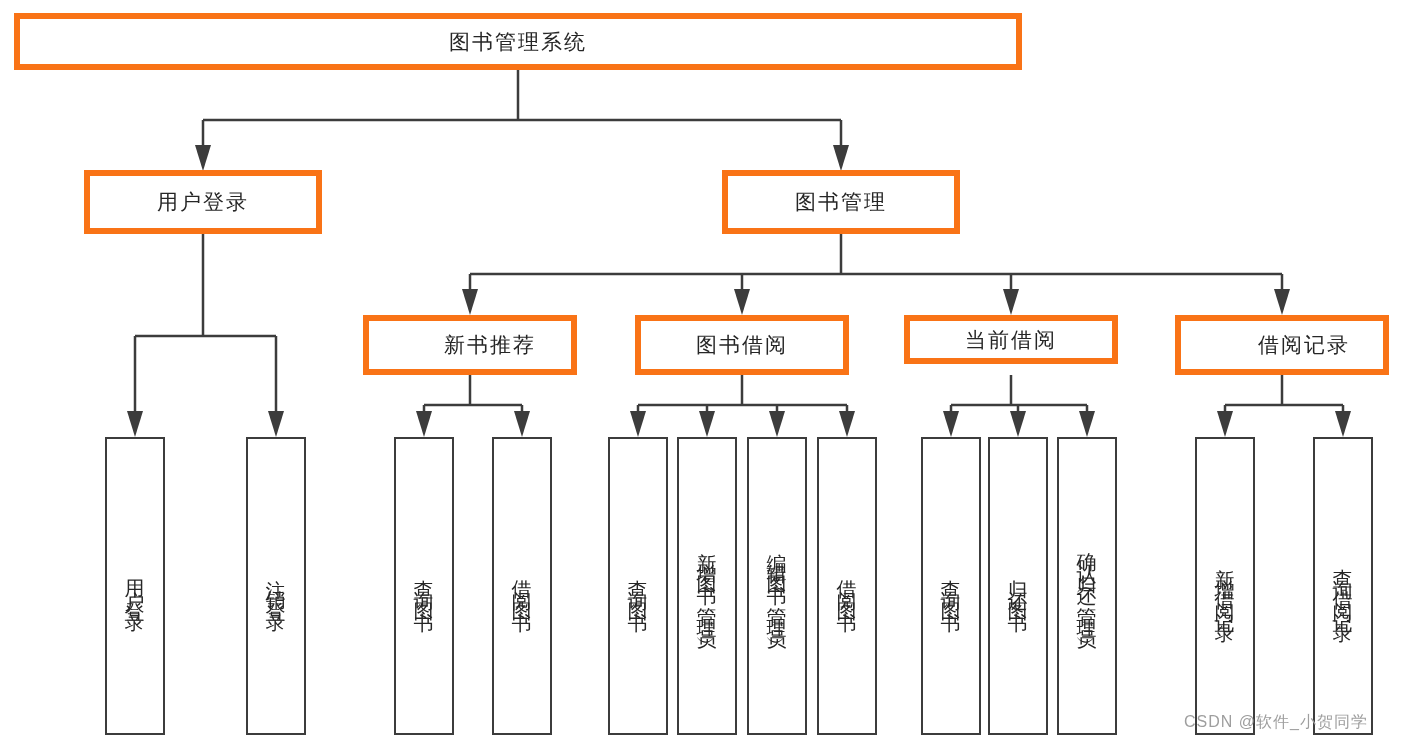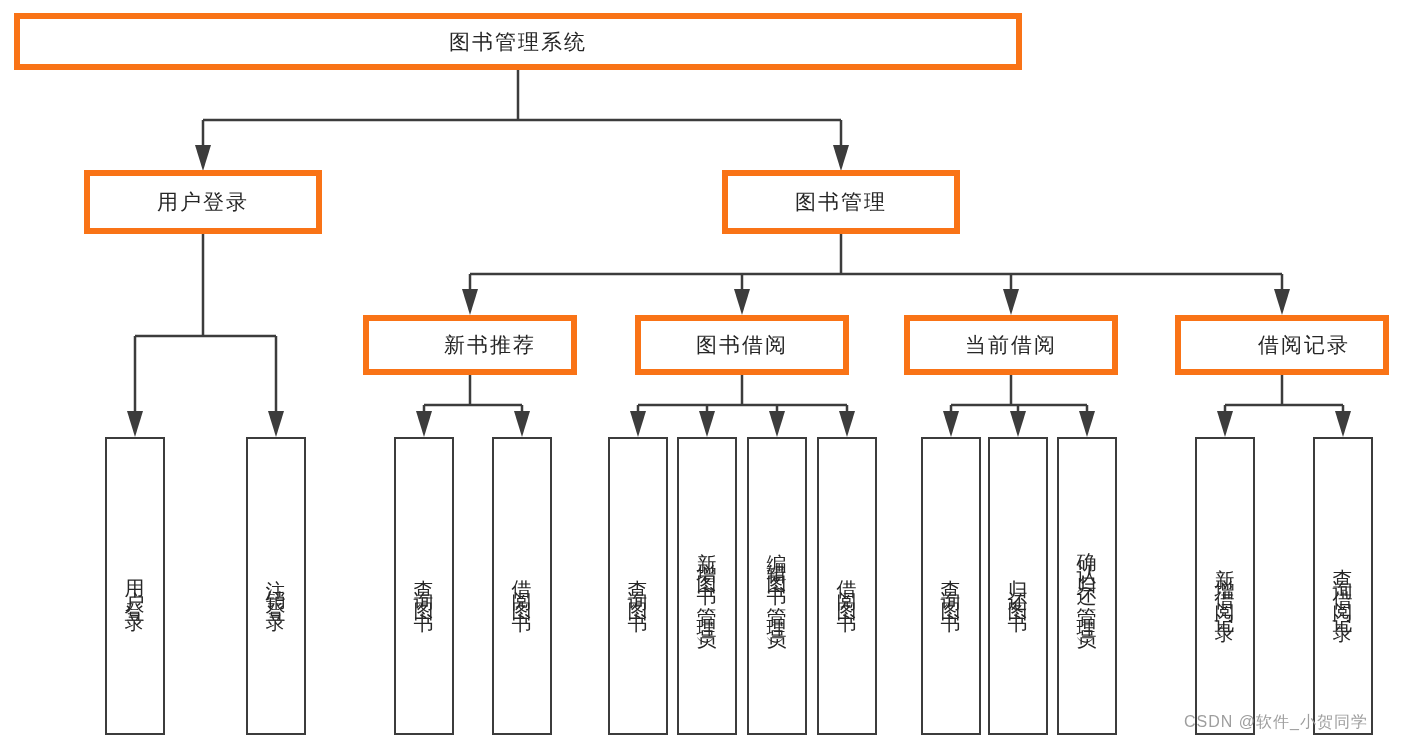--- a/index.html
+++ b/index.html
@@ -64,21 +64,21 @@
     letter-spacing: 1px;
     z-index: 2;
     white-space: nowrap;
   }
   
   #box-root   { left: 14px;   top: 13px;  width: 1008px; height: 57px; }
   #box-login  { left: 84px;   top: 170px; width: 238px;  height: 64px; }
   #box-mgmt   { left: 722px;  top: 170px; width: 238px;  height: 64px; }
   #box-rec    { left: 363px;  top: 315px; width: 214px;  height: 60px; padding-left: 40px; }
   #box-borrow { left: 635px;  top: 315px; width: 214px;  height: 60px; }
-  #box-cur    { left: 904px;  top: 315px; width: 214px;  height: 60px; }
+  #box-cur    { left: 904px;  top: 315px; width: 214px;  height: 49px; }
   #box-recs   { left: 1175px; top: 315px; width: 214px;  height: 60px; padding-left: 44px; }
   #leaf-a1 { left: 105px; }  #leaf-a2 { left: 246px; }
   #leaf-b1 { left: 394px; }  #leaf-b2 { left: 492px; }
   #leaf-c1 { left: 608px; }  #leaf-c2 { left: 677px; }
   #leaf-c3 { left: 747px; }  #leaf-c4 { left: 817px; }
   #leaf-d1 { left: 921px; }  #leaf-d2 { left: 988px; }  #leaf-d3 { left: 1057px; }
   #leaf-e1 { left: 1195px; } #leaf-e2 { left: 1313px; }
 </style>
 </head>
 <body>

